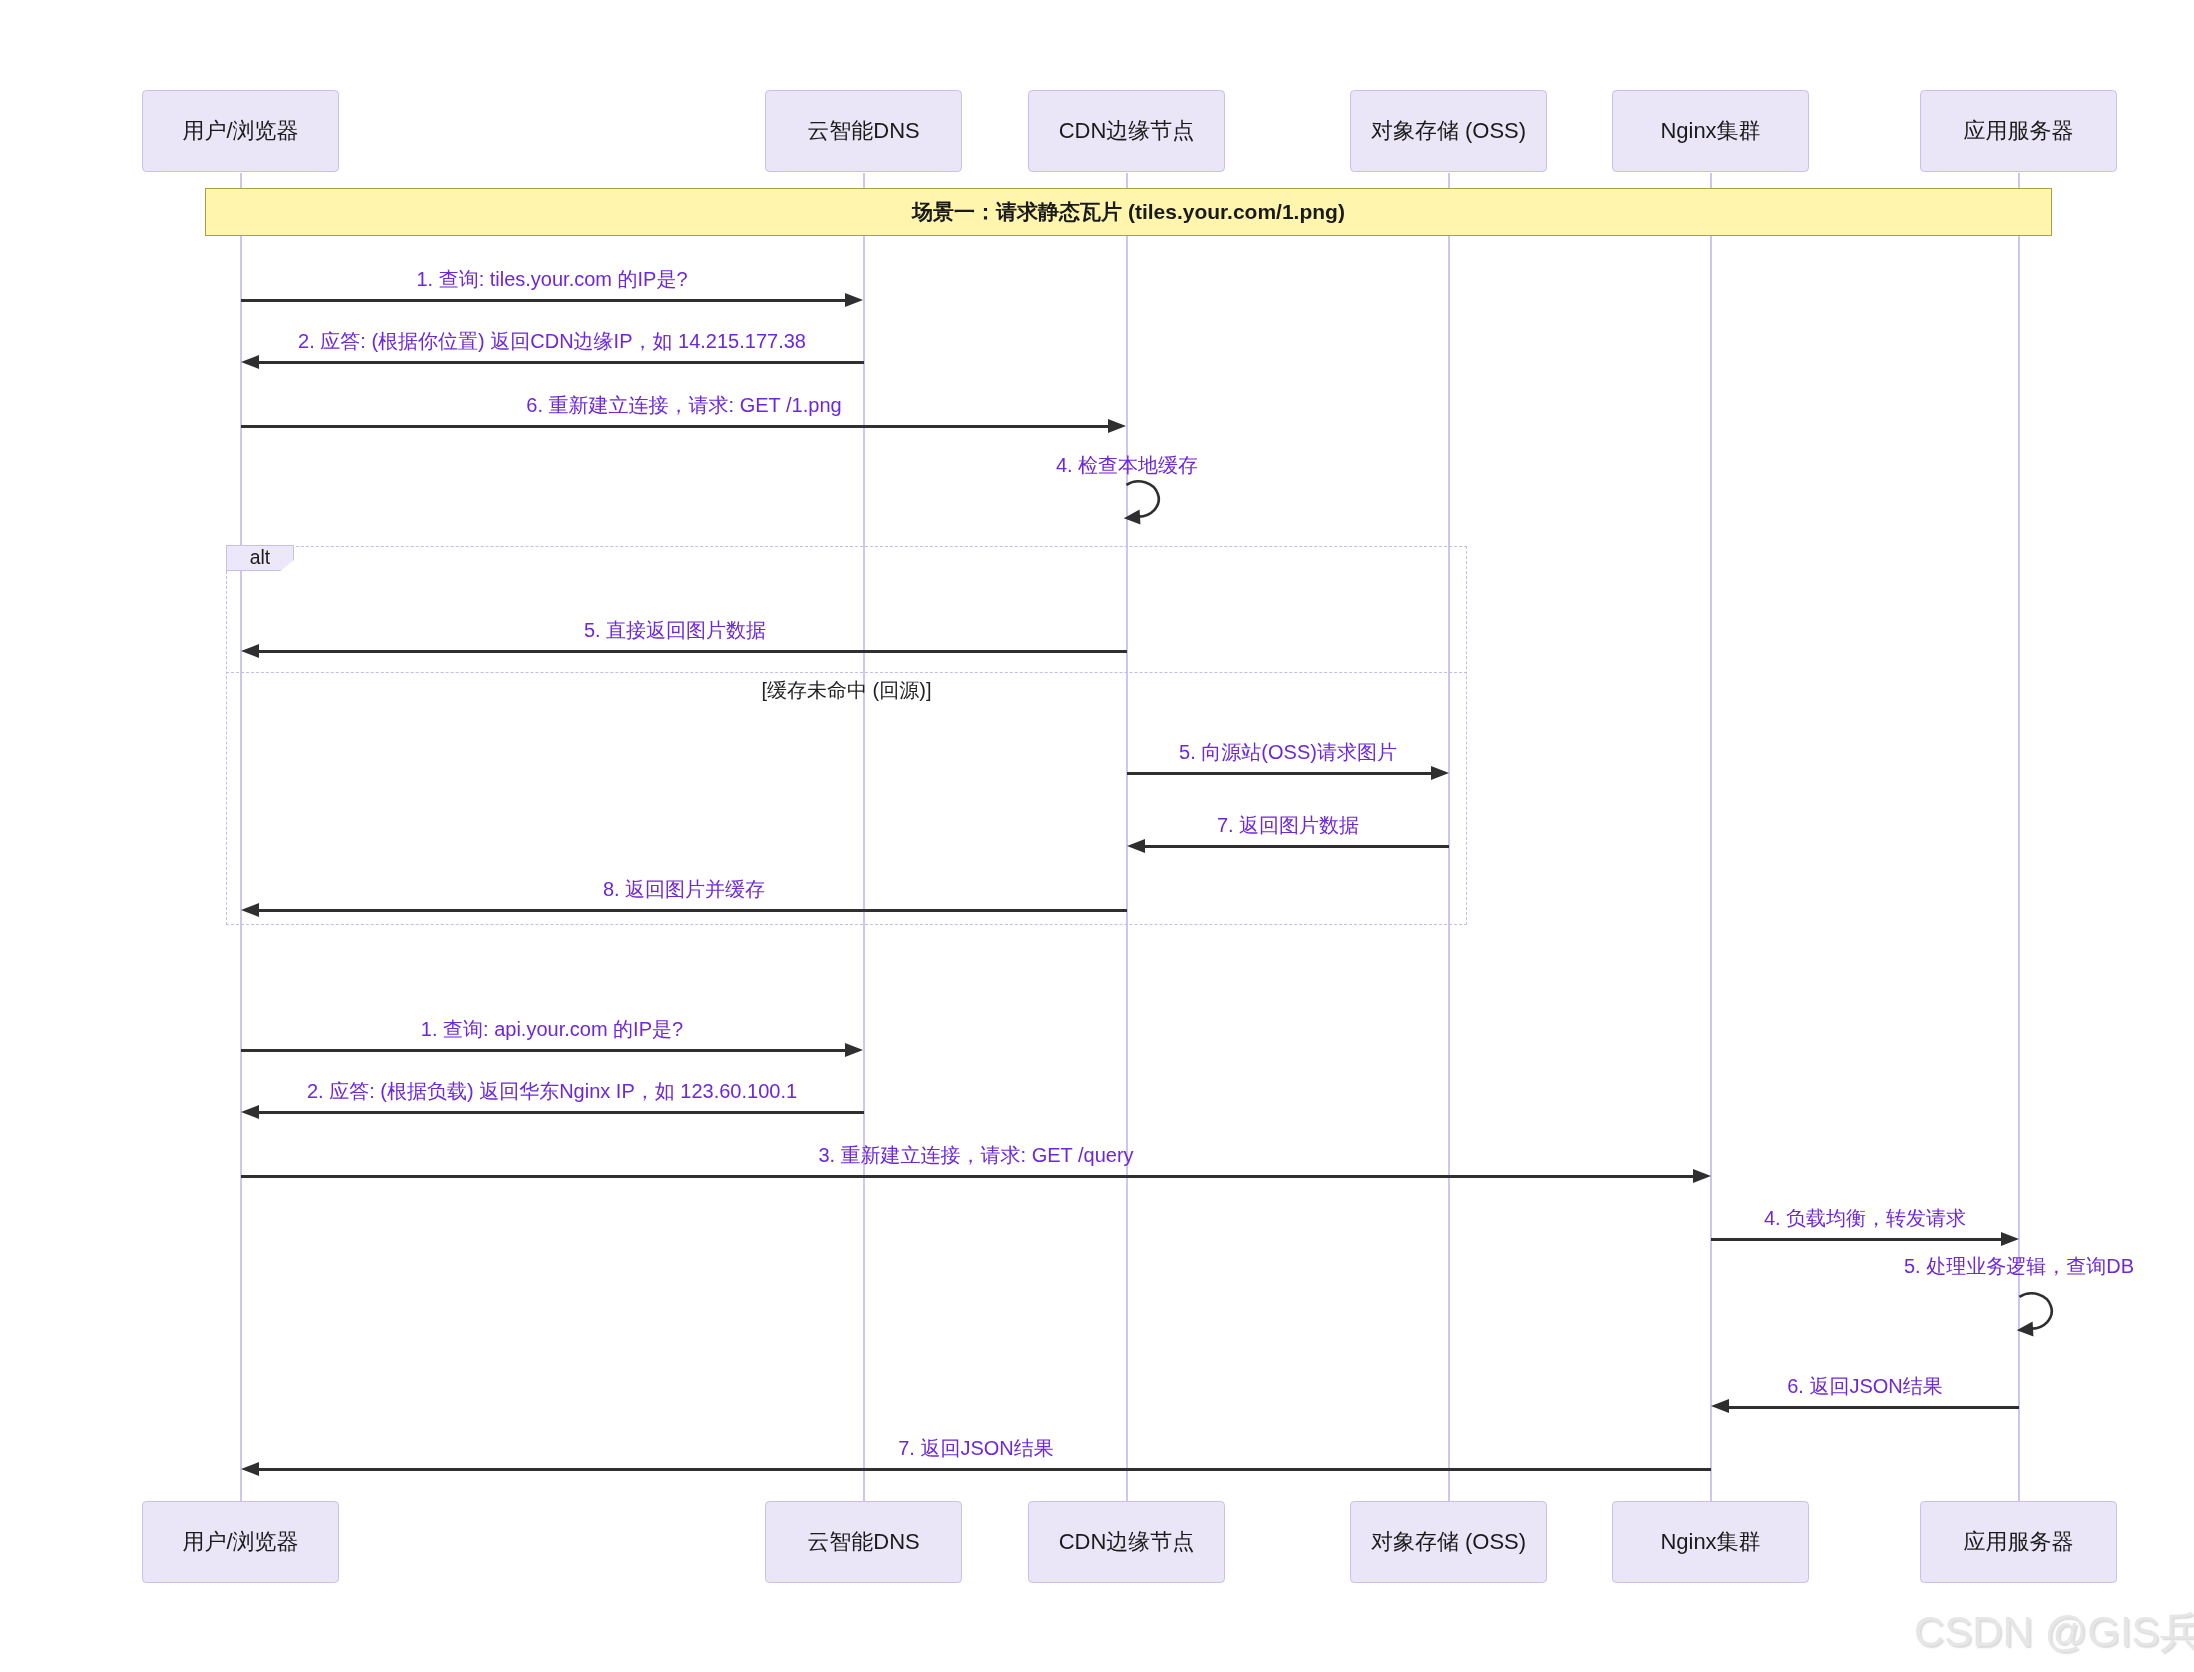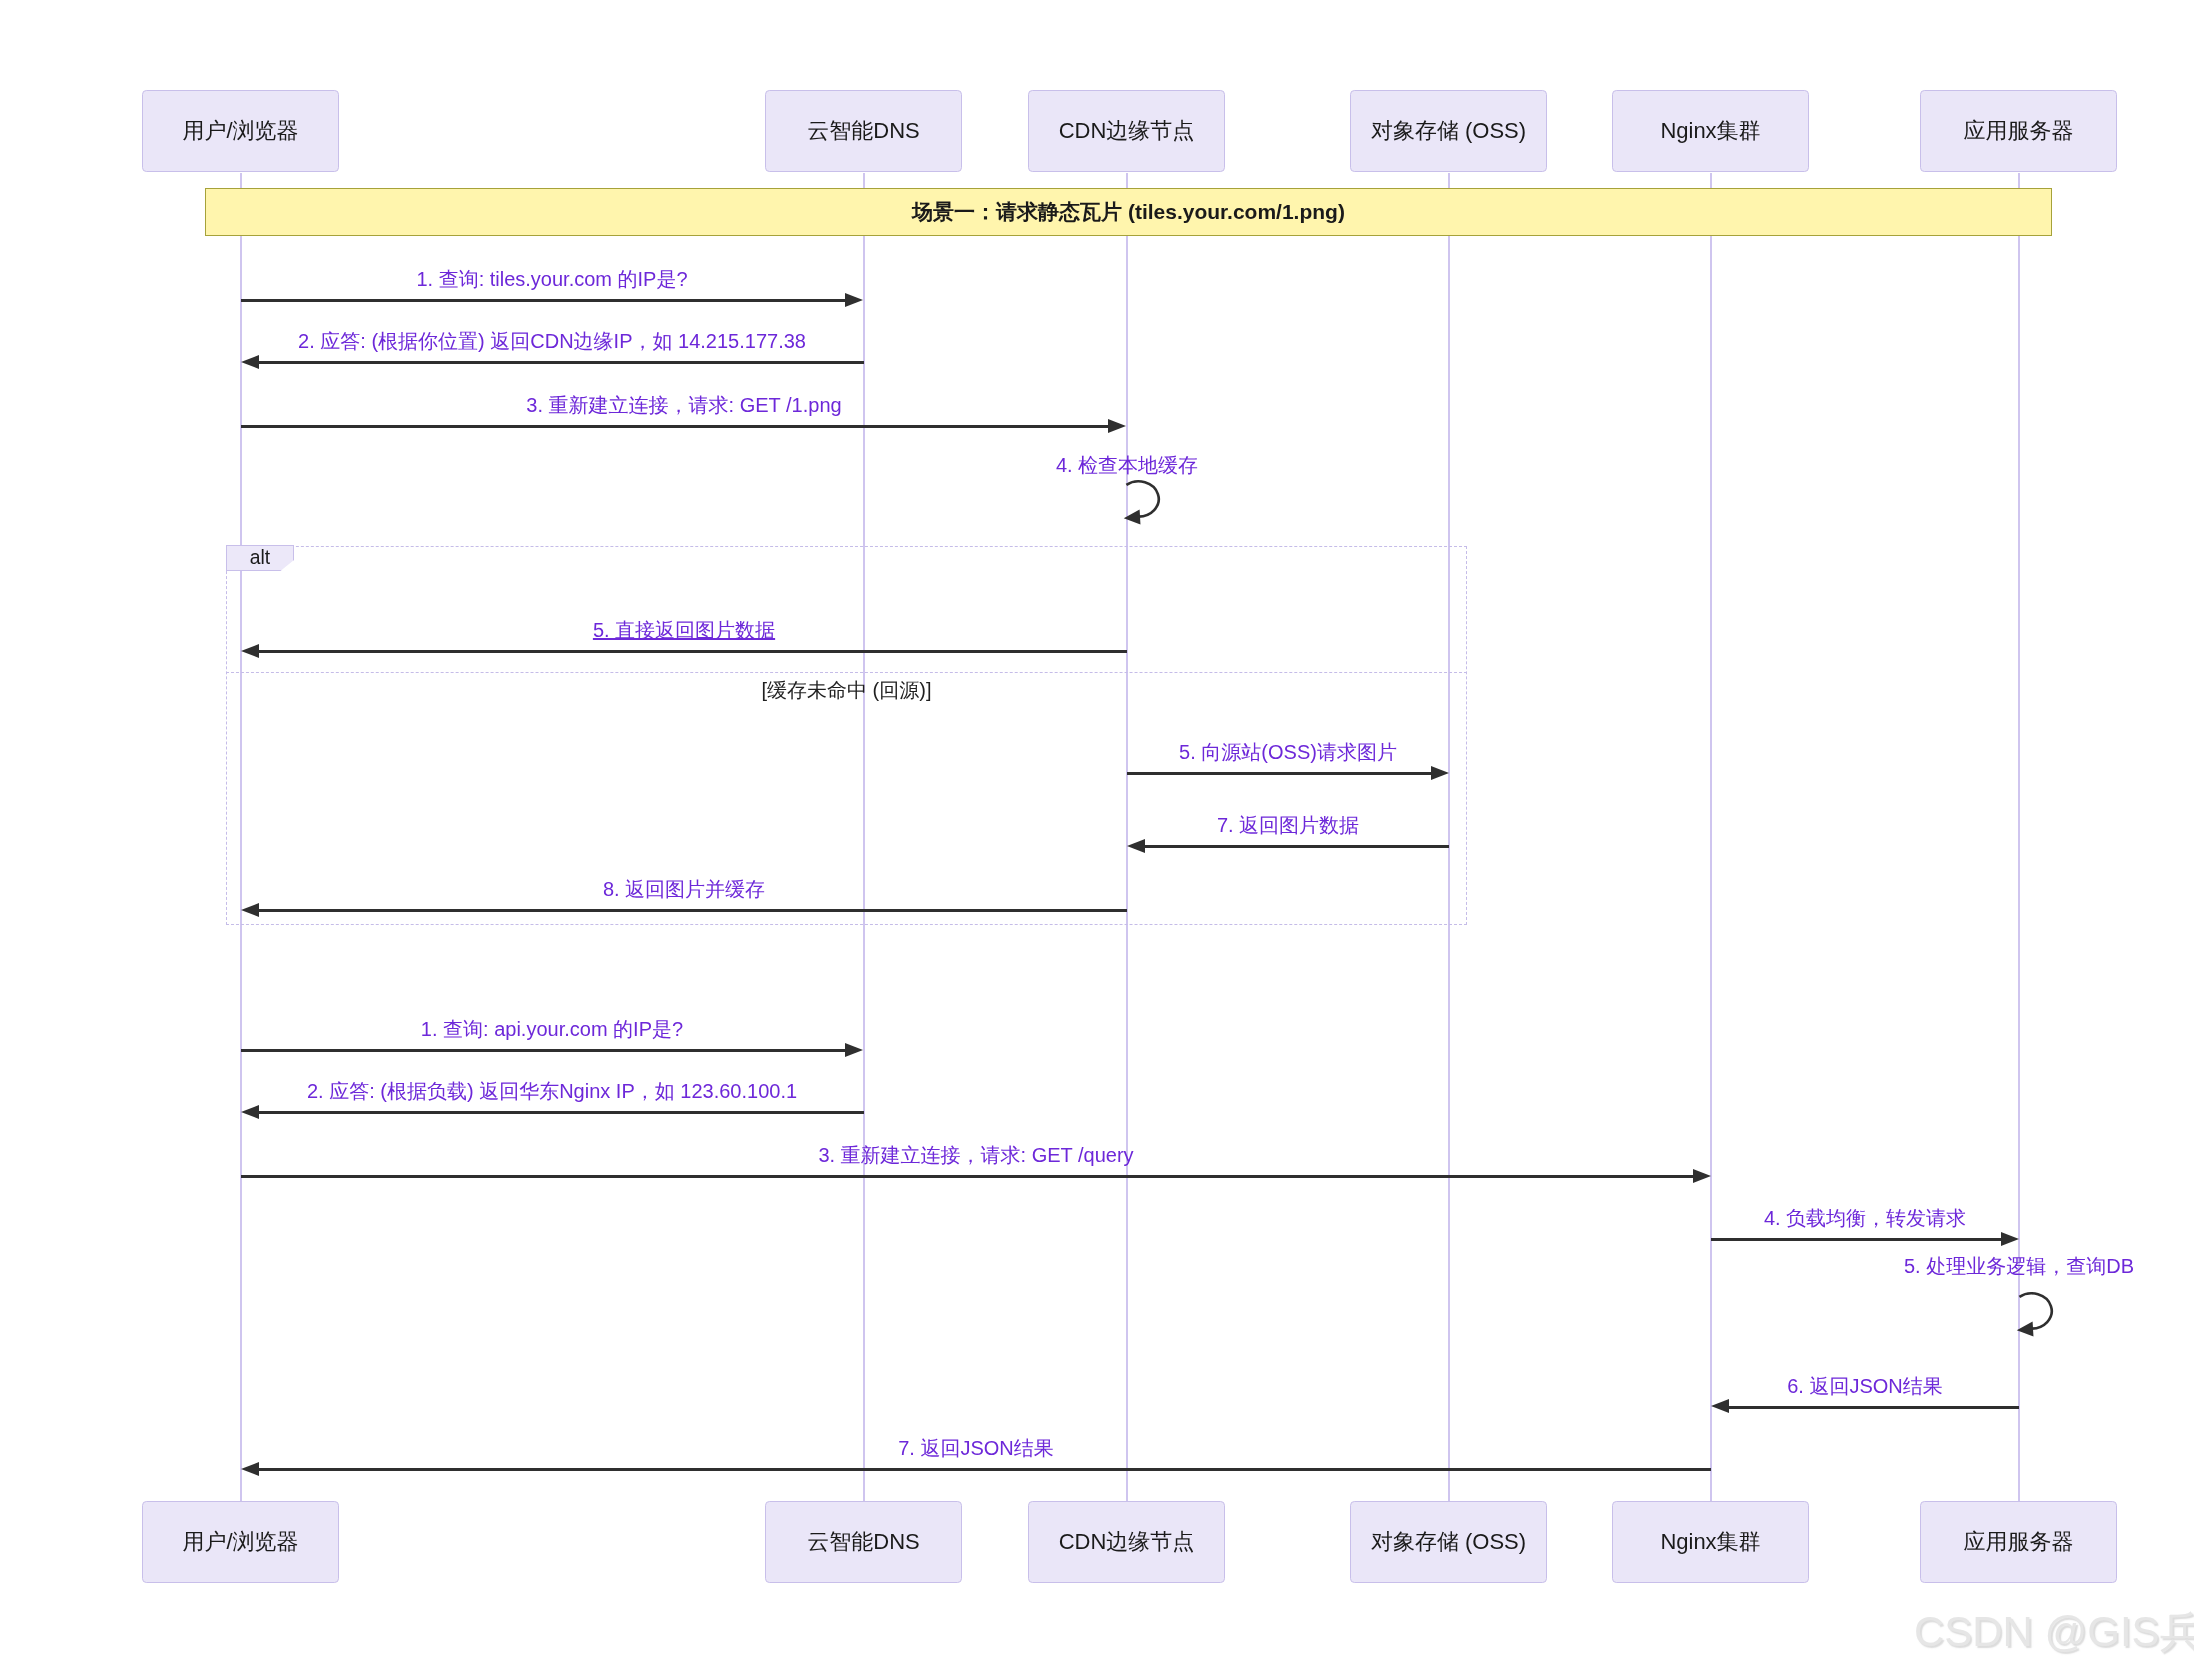--- a/index.html
+++ b/index.html
@@ -183,36 +183,36 @@
   </div>
 
   <div class="msg" style="left:113px;top:266px;">1. 查询: tiles.your.com 的IP是?</div>
   <div class="line" style="left:241px;top:299px;width:607px;"></div>
   <div class="head-r" style="left:845px;top:293px;"></div>
 
   <div class="msg" style="left:113px;top:328px;">2. 应答: (根据你位置) 返回CDN边缘IP，如 14.215.177.38</div>
   <div class="head-l" style="left:241px;top:355px;"></div>
   <div class="line" style="left:257px;top:361px;width:607px;"></div>
 
-  <div class="msg" style="left:245px;top:392px;">3. 重新建立连接，请求: GET /1.png</div>
+  <div class="msg" style="left:245px;top:392px;">6. 重新建立连接，请求: GET /1.png</div>
   <div class="line" style="left:241px;top:425px;width:870px;"></div>
   <div class="head-r" style="left:1108px;top:419px;"></div>
 
   <div class="msg" style="left:688px;top:452px;">4. 检查本地缓存</div>
   <svg class="loop" style="left:1122px;top:476px;" width="66" height="52" viewBox="0 0 150 118">
     <path d="M 10 20 A 46 40 0 1 1 34 92" fill="none" stroke="#2f2f2f" stroke-width="6"></path>
     <polygon points="40,76 4,96 42,110" fill="#2f2f2f"></polygon>
   </svg>
 
   <div class="alt-frame"></div>
   <div class="alt-label">
       <span>alt</span>
     </div>
 
-  <div class="msg" style="left:245px;top:617px;text-decoration:underline;">5. 直接返回图片数据</div>
+  <div class="msg" style="left:236px;top:617px;">5. 直接返回图片数据</div>
   <div class="head-l" style="left:241px;top:644px;"></div>
   <div class="line" style="left:257px;top:650px;width:870px;"></div>
 
   <div class="divider"></div>
   <div class="guard" style="top:677px;">[缓存未命中 (回源)]</div>
 
   <div class="msg" style="left:849px;top:739px;">5. 向源站(OSS)请求图片</div>
   <div class="line" style="left:1127px;top:772px;width:307px;"></div>
   <div class="head-r" style="left:1431px;top:766px;"></div>
 

